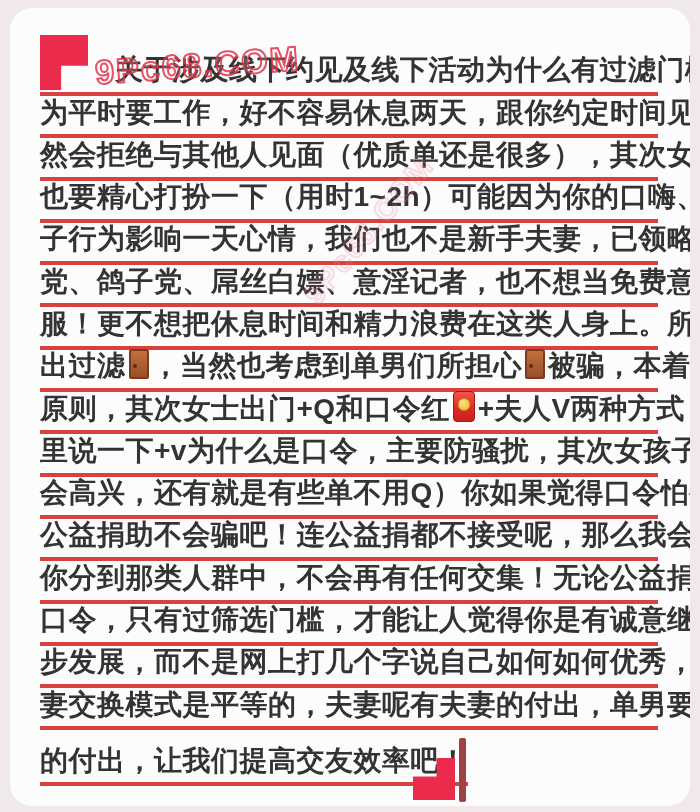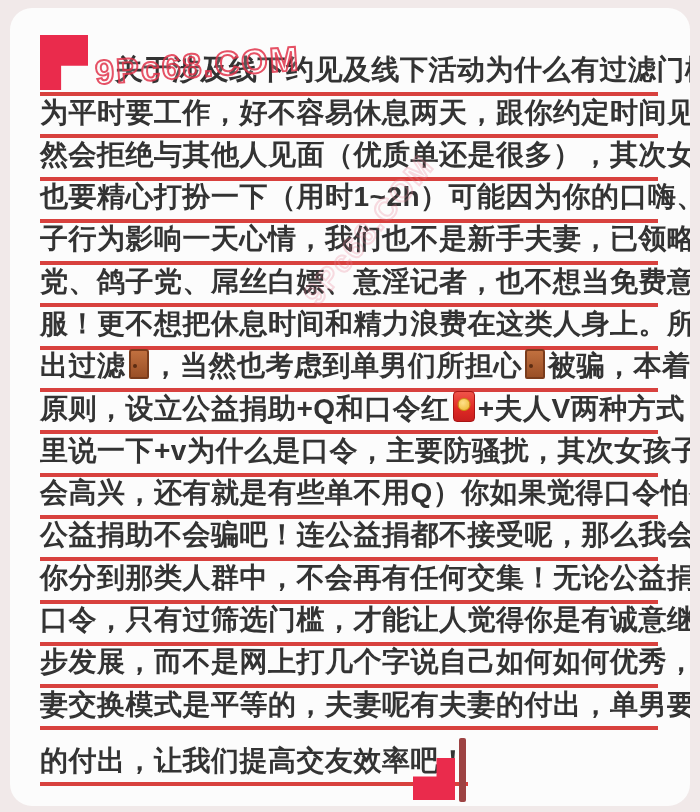--- a/index.html
+++ b/index.html
@@ -182,21 +182,21 @@
         <div class="line">
           <span class="txt"><span>党、鸽子党、屌丝白嫖、意淫记者，也不想当免费意淫客</span></span>
         </div>
         <div class="line">
           <span class="txt"><span>服！更不想把休息时间和精力浪费在这类人身上。所以延伸</span></span>
         </div>
         <div class="line">
           <span class="txt"><span>出过滤</span><span class="emoji icon-door"></span><span>，当然也考虑到单男们所担心</span><span class="emoji icon-door"></span><span>被骗，本着过滤</span></span>
         </div>
         <div class="line">
-          <span class="txt"><span>原则，设立公益捐助+Q和口令红</span><span class="emoji icon-hongbao"></span><span>+夫人V两种方式（这</span></span>
+          <span class="txt"><span>原则，其次女士出门+Q和口令红</span><span class="emoji icon-hongbao"></span><span>+夫人V两种方式（这</span></span>
         </div>
         <div class="line">
           <span class="txt"><span>里说一下+v为什么是口令，主要防骚扰，其次女孩子收</span></span>
         </div>
         <div class="line">
           <span class="txt"><span>会高兴，还有就是有些单不用Q）你如果觉得口令怕被骗，</span></span>
         </div>
         <div class="line">
           <span class="txt"><span>公益捐助不会骗吧！连公益捐都不接受呢，那么我会直接把</span></span>
         </div>

